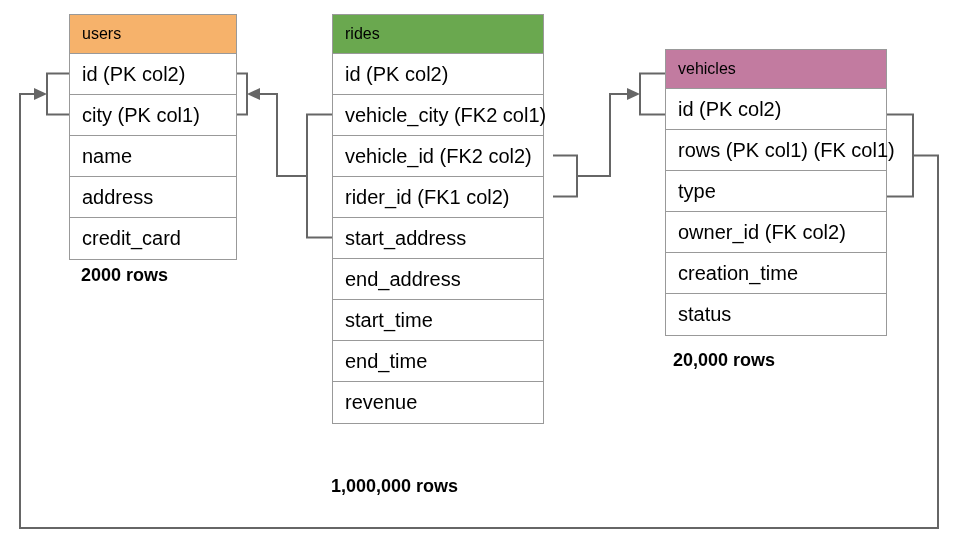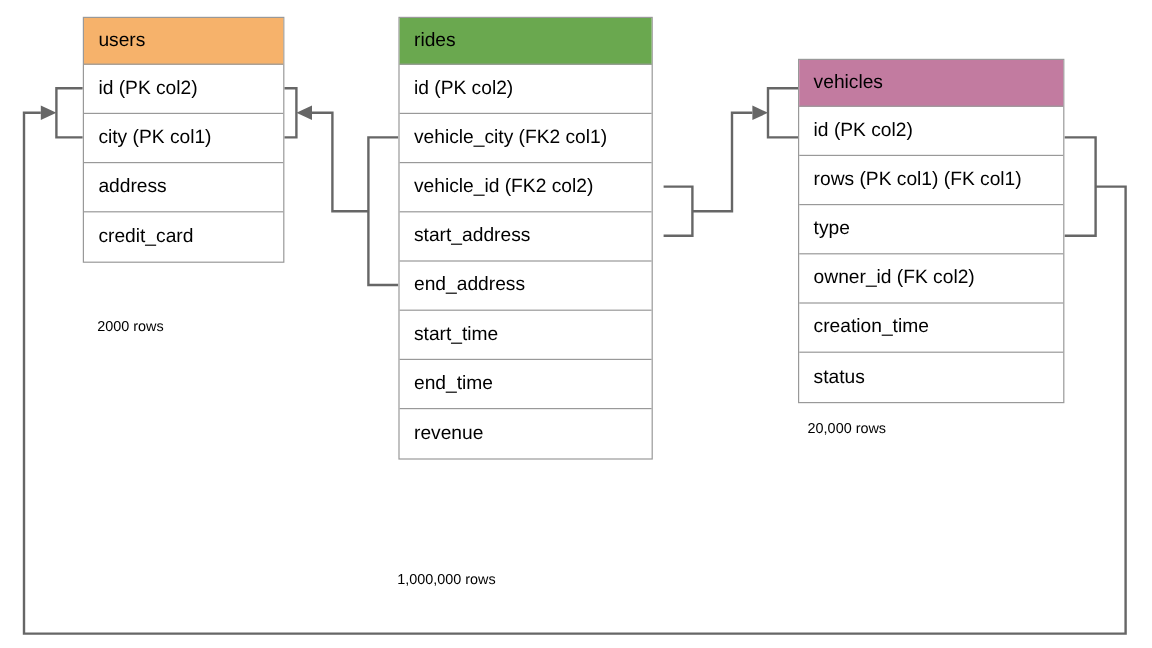--- a/index.html
+++ b/index.html
@@ -29,28 +29,29 @@
     display:flex;align-items:center;
     padding-left:12px;
     font-size:16px;
   }
   .erd-row{
     height:41px;
     box-sizing:border-box;
     border-bottom:1px solid var(--border-color);
     display:flex;align-items:center;
     padding-left:12px;
-    font-size:16px;
+    font-size:20px;
     white-space:nowrap;
   }
   .erd-row:last-child{border-bottom:none;}
   .row-count{
     position:absolute;
-    font-size:12px;
+    font-size:18px;
     z-index:2;
+    font-weight:bold;
   }
   #lines{
     position:absolute;left:0;top:0;width:960px;height:540px;
     z-index:1;
   }
   #lines polyline{
     fill:none;
     stroke:var(--line-color);
     stroke-width:2;
   }
@@ -91,30 +92,32 @@
       <polyline points="913,155.5 938,155.5 938,528 20,528 20,94 34,94"></polyline>
       <polygon points="47,94 34,88 34,100"></polygon>
       <polyline points="69,73.5 47,73.5 47,114.5 69,114.5"></polyline>
     </g>
   </svg>
 
   <div class="erd-table" id="users-table">
     <div class="erd-header" style="background-color: rgb(246, 178, 107);">users</div>
     <div class="erd-row">id (PK col2)</div>
     <div class="erd-row">city (PK col1)</div>
+    <div class="erd-row">name</div>
     <div class="erd-row">address</div>
     <div class="erd-row">credit_card</div>
   </div>
   <div class="row-count" id="users-rowcount">2000 rows</div>
 
   <div class="erd-table" id="rides-table">
     <div class="erd-header" style="background-color: rgb(106, 168, 79);">rides</div>
     <div class="erd-row">id (PK col2)</div>
     <div class="erd-row">vehicle_city (FK2 col1)</div>
     <div class="erd-row">vehicle_id (FK2 col2)</div>
+    <div class="erd-row">rider_id (FK1 col2)</div>
     <div class="erd-row">start_address</div>
     <div class="erd-row">end_address</div>
     <div class="erd-row">start_time</div>
     <div class="erd-row">end_time</div>
     <div class="erd-row">revenue</div>
   </div>
   <div class="row-count" id="rides-rowcount">1,000,000 rows</div>
 
   <div class="erd-table" id="vehicles-table">
     <div class="erd-header" style="background-color: rgb(194, 123, 160);">vehicles</div>

